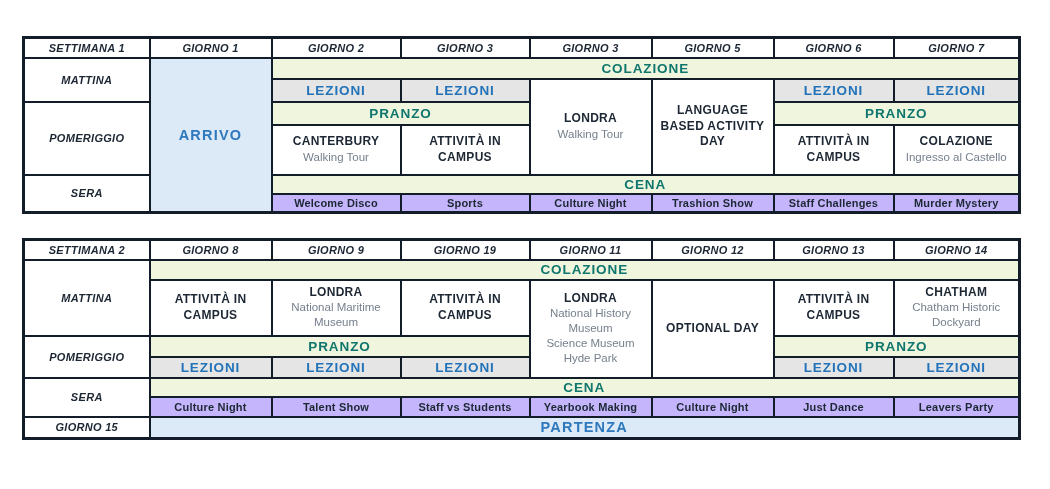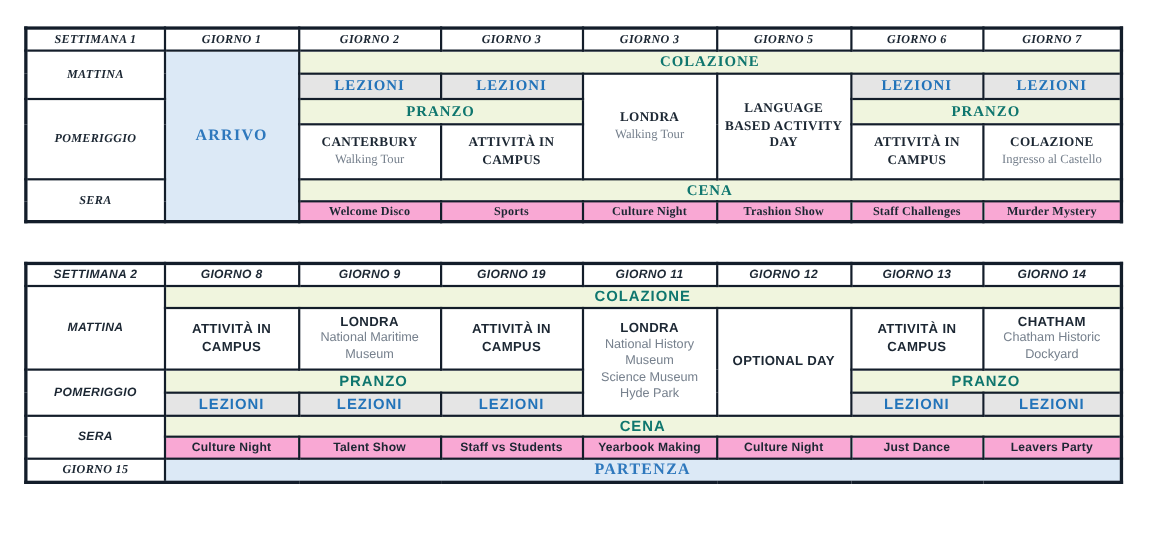--- a/index.html
+++ b/index.html
@@ -1,37 +1,37 @@
 <!DOCTYPE html>
 <html><head>
 <meta charset="utf-8">
 <style>
   html,body{margin:0;padding:0;background:#ffffff;}
   .page{position:relative;width:1050px;height:489px;background:#ffffff;
         font-family:"Liberation Sans",sans-serif;overflow:hidden;}
   table.sched{position:absolute;left:22px;border-collapse:collapse;table-layout:fixed;
         width:996px;border:3px solid #131d2a;}
-  #week1-table{top:24px;font-family:Liberation Serif, serif;}
+  #week1-table{top:36px;}
   #week2-table{top:238px;}
   td{border:2px solid #131d2a;text-align:center;vertical-align:middle;
      padding:1px 2px;overflow:hidden;}
   .hdr,.side{font-style:italic;font-weight:bold;font-size:11px;color:#1c2733;
      letter-spacing:.3px;background:#ffffff;}
   .meal{background:#f0f5de;color:#0f766e;font-weight:bold;font-size:13.5px;letter-spacing:.9px;}
   .lesson{background:#e5e5e5;color:#2273b9;font-weight:bold;font-size:13.5px;letter-spacing:.9px;}
   .blue-span{background:#dce9f6;color:#2e78bd;font-weight:bold;font-size:14.5px;letter-spacing:1.2px;}
   .act{background:#ffffff;}
   .act-title{font-weight:bold;font-size:12px;color:#1c2733;letter-spacing:.3px;line-height:1.3;}
   .act-sub{font-size:11.5px;color:#76808d;line-height:1.3;white-space:pre-line;}
-  .event{font-weight:bold;font-size:11px;color:#1c2733;background:#f9a8d4;letter-spacing:.2px;}
+  .event{font-weight:bold;font-size:11px;color:#1c2733;background:#c4b5fd;letter-spacing:.2px;}
   
   .r-hdr{height:20px;} .r-meal1{height:21px;} .r-les1{height:23px;} .r-meal2{height:23px;}
   .r-act1{height:50px;} .r-meal3{height:19px;} .r-ev1{height:19px;}
   .r-hdr2{height:20px;} .r-meal4{height:20px;} .r-act2{height:56px;} .r-meal5{height:21px;}
-  .r-les2{height:21px;} .r-meal6{height:19px;} .r-ev2{height:20px;} .r-day15{height:22px;font-family:Liberation Serif, serif;}
+  .r-les2{height:21px;} .r-meal6{height:19px;} .r-ev2{height:20px;} .r-day15{height:22px;}
 </style>
 </head>
 <body>
 
 <div class="page">
 
   <table class="sched" id="week1-table">
     <colgroup>
       <col style="width:126px">
         <col style="width:122px">

